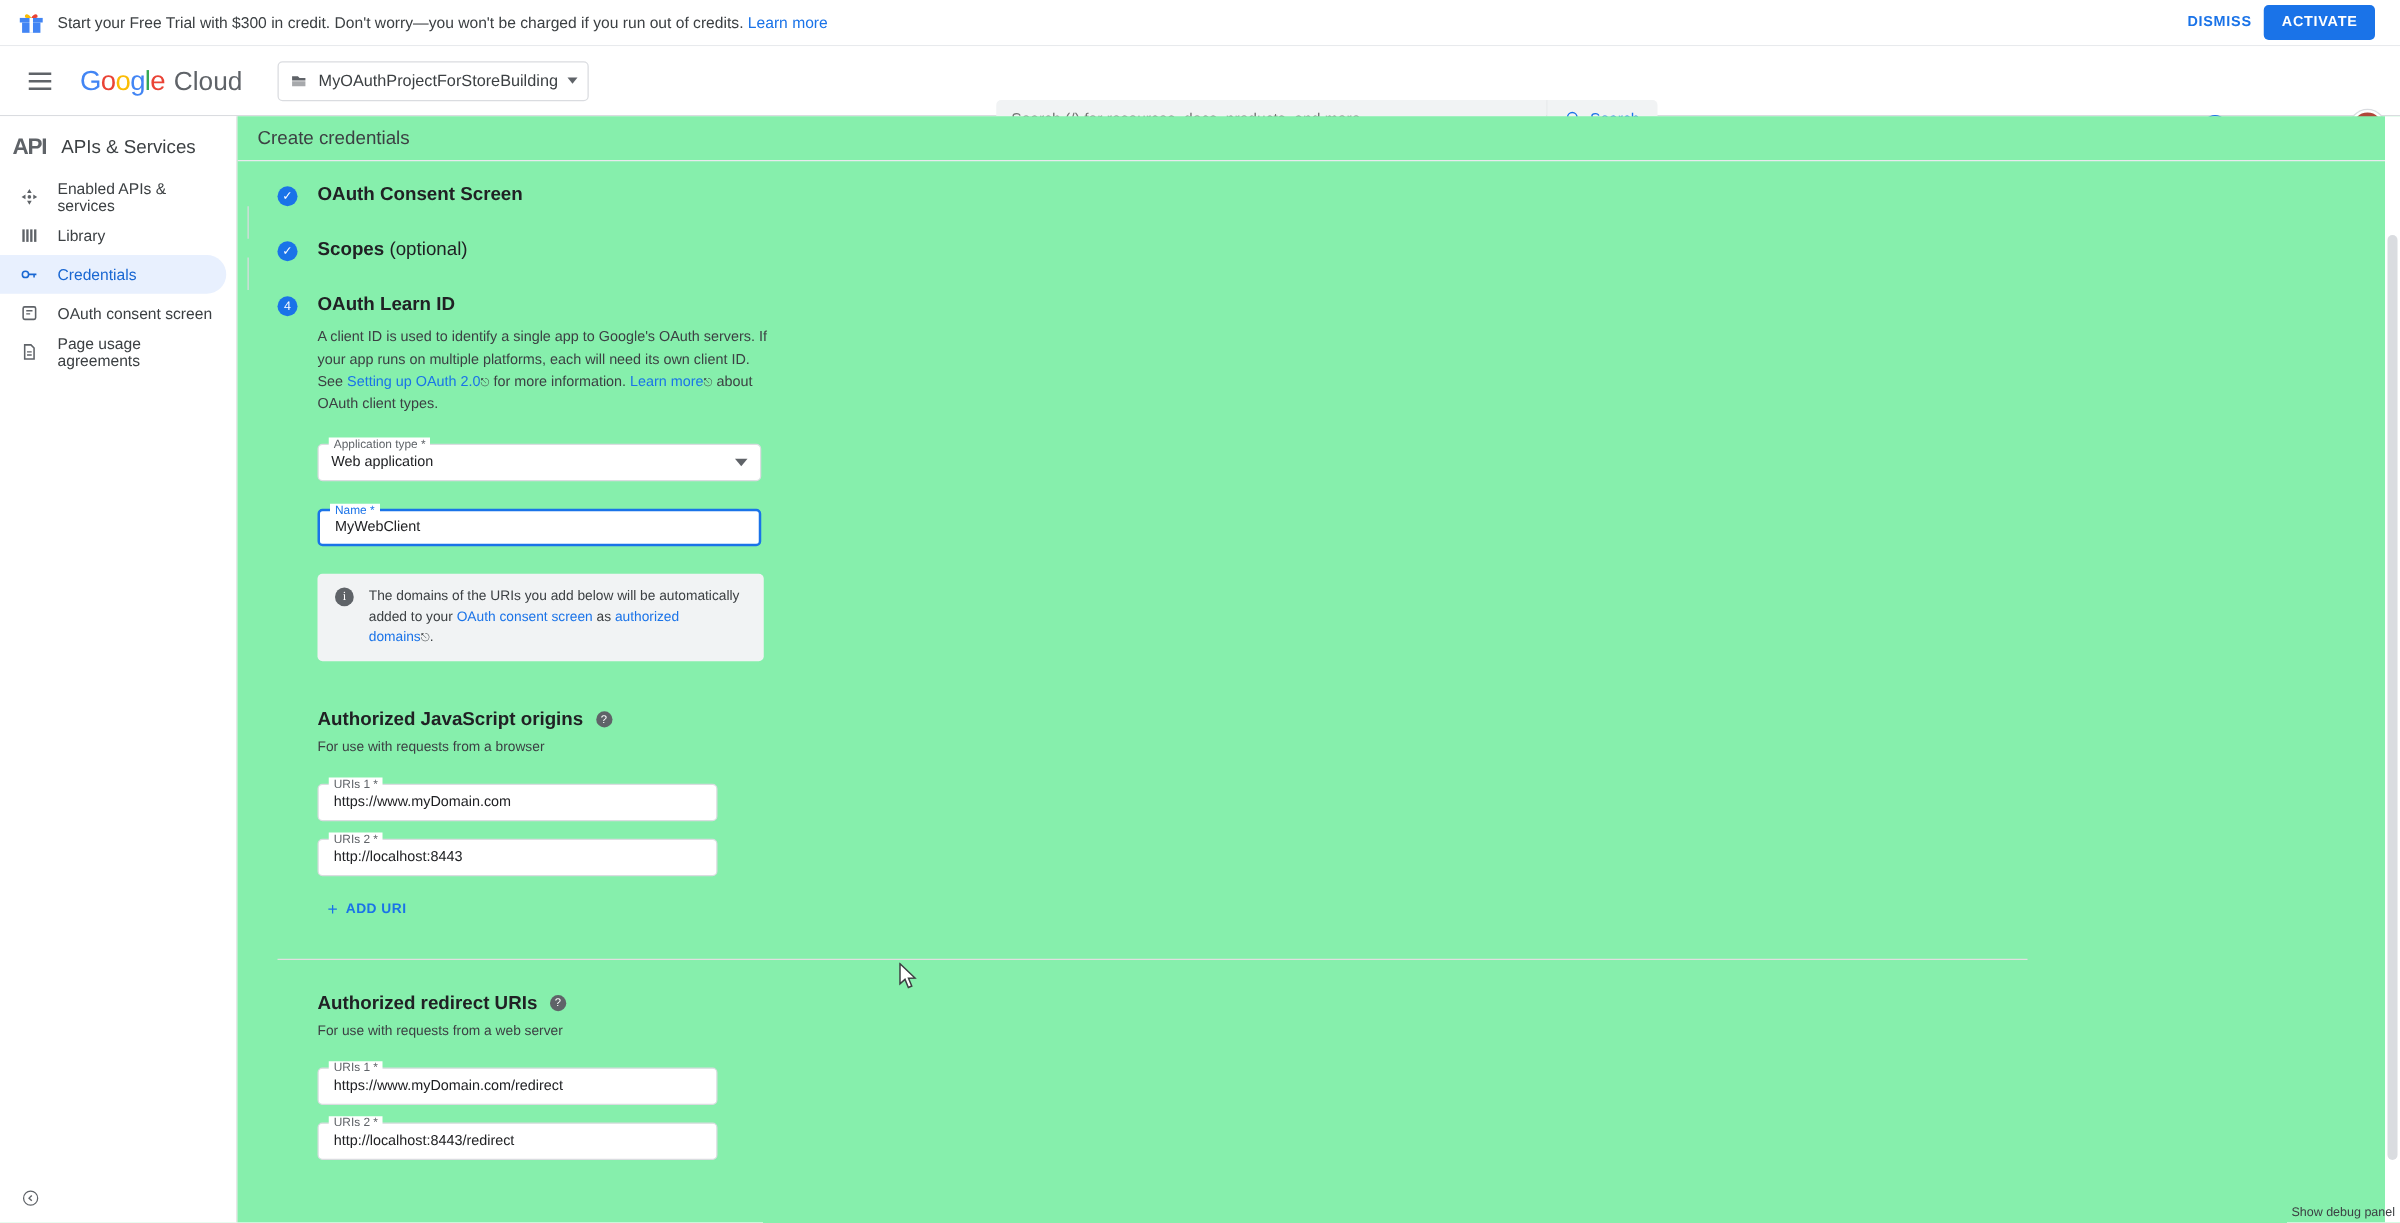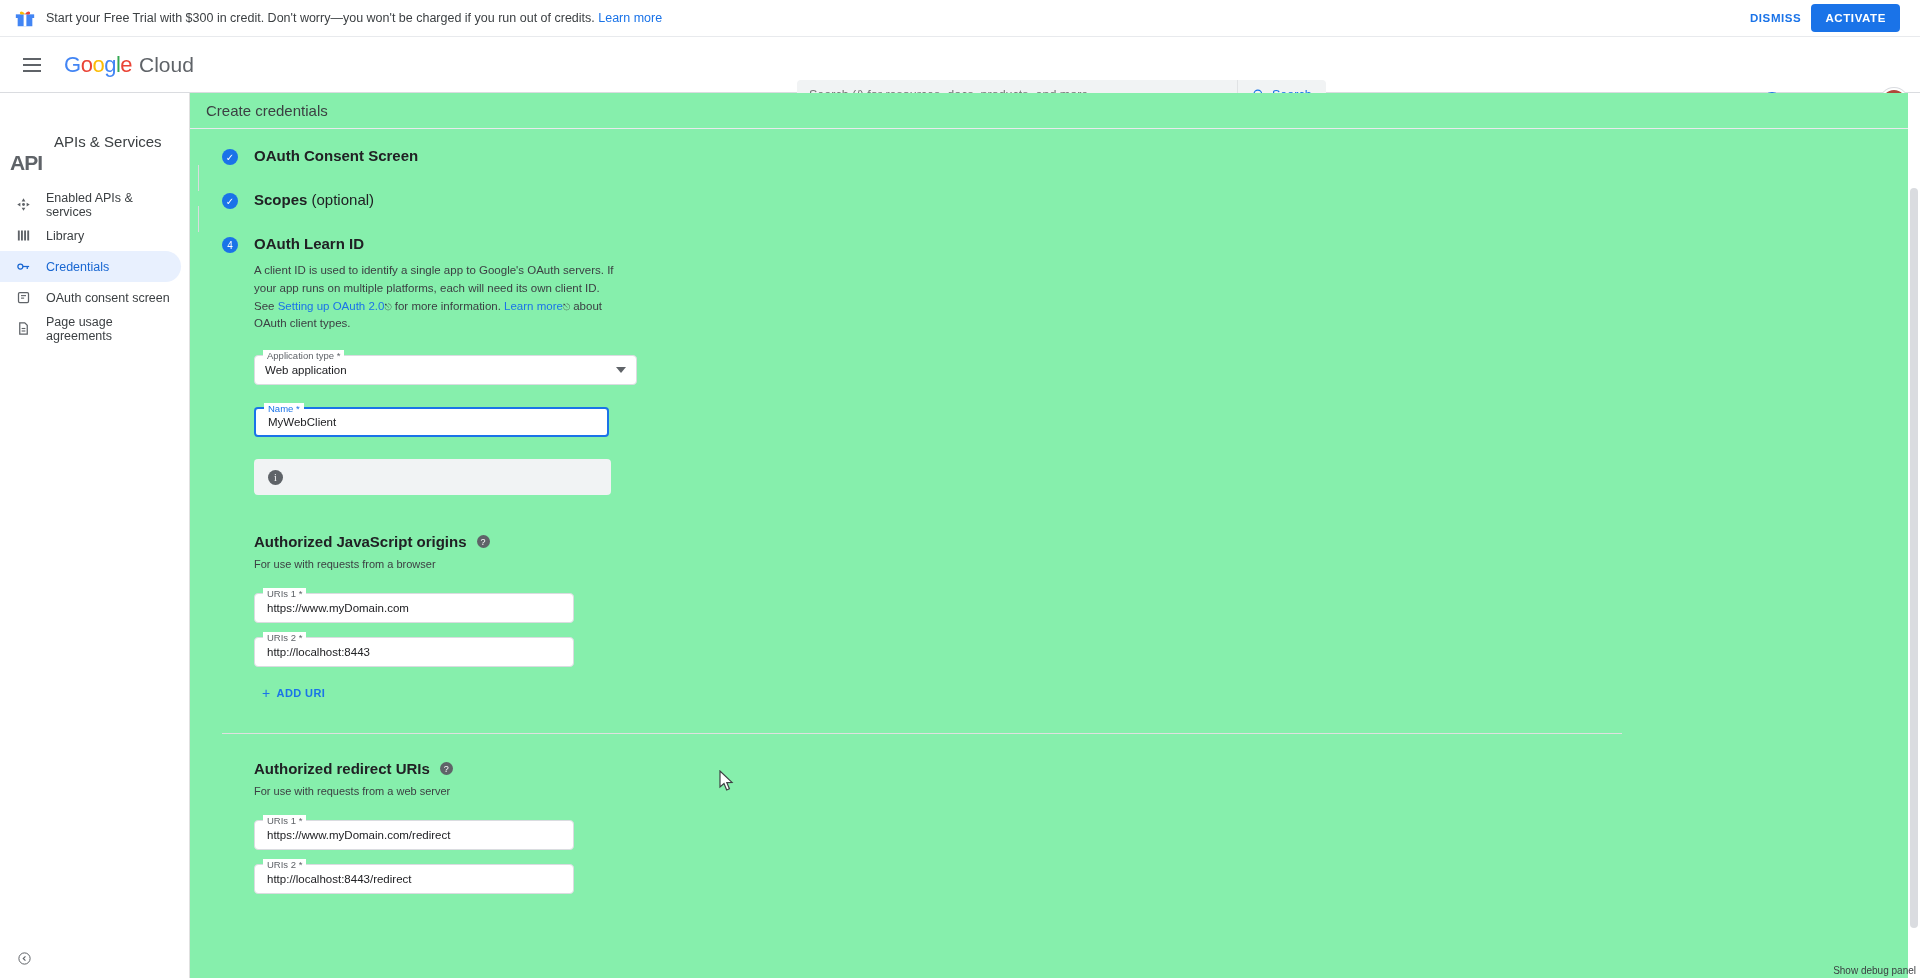--- a/index.html
+++ b/index.html
@@ -93,21 +93,21 @@
   .dots i { width: 3px; height: 3px; background: #5f6368; border-radius: 50%; display: block; }
 
   
   .sidebar {
     position: absolute; top: 93px; left: 0; width: 190px; height: 885px;
     background: #fff; border-right: 1px solid #e0e0e0;
   }
   .sidebar-title {
     display: flex; align-items: center; gap: 12px; padding: 14px 0 14px 10px;
   }
-  .api-logo { font-size: 21px; color: #5f6368; letter-spacing: -1px; font-family: "Liberation Sans", sans-serif; font-weight: bold; margin-top: 44px; }
+  .api-logo { font-size: 18px; color: #5f6368; letter-spacing: -1px; font-family: "Liberation Sans", sans-serif; font-weight: bold; }
   .sidebar-title .t { font-size: 15px; color: #3c4043; }
   .nav-item {
     display: flex; align-items: center; gap: 14px; height: 31px; padding-left: 14px;
     font-size: 12.5px; color: #3c4043; cursor: pointer; border-radius: 0 16px 16px 0; margin-right: 8px;
   }
   .nav-item.active { background: #e8f0fe; color: #1967d2; }
   .nav-item .ni { width: 18px; height: 18px; display:flex; align-items:center; justify-content:center; color: #5f6368; flex: none; }
   .nav-item.active .ni { color: #1967d2; }
 
   .collapse-btn {
@@ -228,20 +228,28 @@
 <div class="gc-header">
   <div class="hamburger">
       <span></span>
     </div>
 
   <div class="gc-logo">
     <span class="g-word"><span class="b">G</span><span class="r">o</span><span class="y">o</span><span class="b">g</span><span class="g">l</span><span class="r">e</span></span>
     <span class="cloud-word">Cloud</span>
   </div>
 
+  <div class="project-chip">
+    <svg class="proj-icon" viewBox="0 0 24 24">
+      <path d="M4 6h7l2 2h7v3H4z" fill="#5f6368"></path>
+      <path d="M4 12h16v6H4z" fill="#5f6368" opacity=".55"></path>
+    </svg>
+    <span class="proj-name">MyOAuthProjectForStoreBuilding</span>
+    <span class="caret-down"></span>
+  </div>
 
   <div class="search-wrap">
     <input class="search-box" placeholder="Search (/) for resources, docs, products, and more" style="">
     <button class="search-btn">
       <svg width="14" height="14" viewBox="0 0 24 24">
         <circle cx="10" cy="10" r="6.5" fill="none" stroke="#1a73e8" stroke-width="2"></circle>
         <line x1="15" y1="15" x2="21" y2="21" stroke="#1a73e8" stroke-width="2.4"></line>
       </svg>
       <span>Search</span>
     </button>
@@ -368,35 +376,38 @@
       <div class="step-label">OAuth Learn ID</div>
     </div>
 
     <div class="step-body">
 
       <div class="desc" style="margin-top: 9px;">
         <span>A client ID is used to identify a single app to Google's OAuth servers. If your app runs on multiple platforms, each will need its own client ID. See </span><a href="#">Setting up OAuth 2.0</a><span class="ext-ic">⎋</span><span> for more information. </span><a href="#">Learn more</a><span class="ext-ic">⎋</span><span> about OAuth client types.</span>
       </div>
 
       
-      <div class="field" style="width: 383px; margin-top: 22px;">
+      <div class="field" style="width: 355px; margin-top: 22px;">
         <span class="legend">Application type *</span>
         <span class="val">Web application</span>
         <span class="select-caret"></span>
       </div>
 
       
       <div class="field focused" style="width: 355px; margin-top: 22px;">
         <span class="legend">Name *</span>
         <input value="MyWebClient" style="">
       </div>
 
       
       <div class="info-box" style="margin-top: 22px;">
         <span class="info-ic">i</span>
+        <span class="info-txt">
+          <span>The domains of the URIs you add below will be automatically added to your </span><a href="#">OAuth consent screen</a><span> as </span><a href="#">authorized domains</a><span class="ext-ic">⎋</span><span>.</span>
+        </span>
       </div>
 
       
       <div class="sec-title" style="margin-top: 38px;">
         <span>Authorized JavaScript origins</span>
         <span class="help-ic">?</span>
       </div>
       <div class="sec-sub">For use with requests from a browser</div>
 
       <div class="field" style="width: 320px; margin-top: 23px;">

